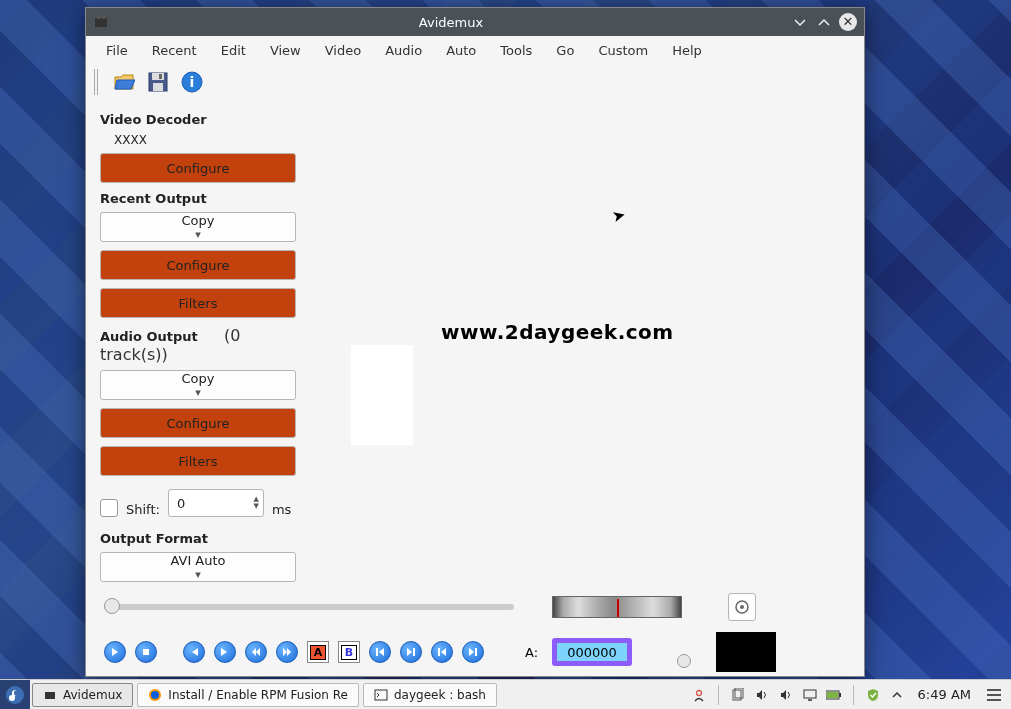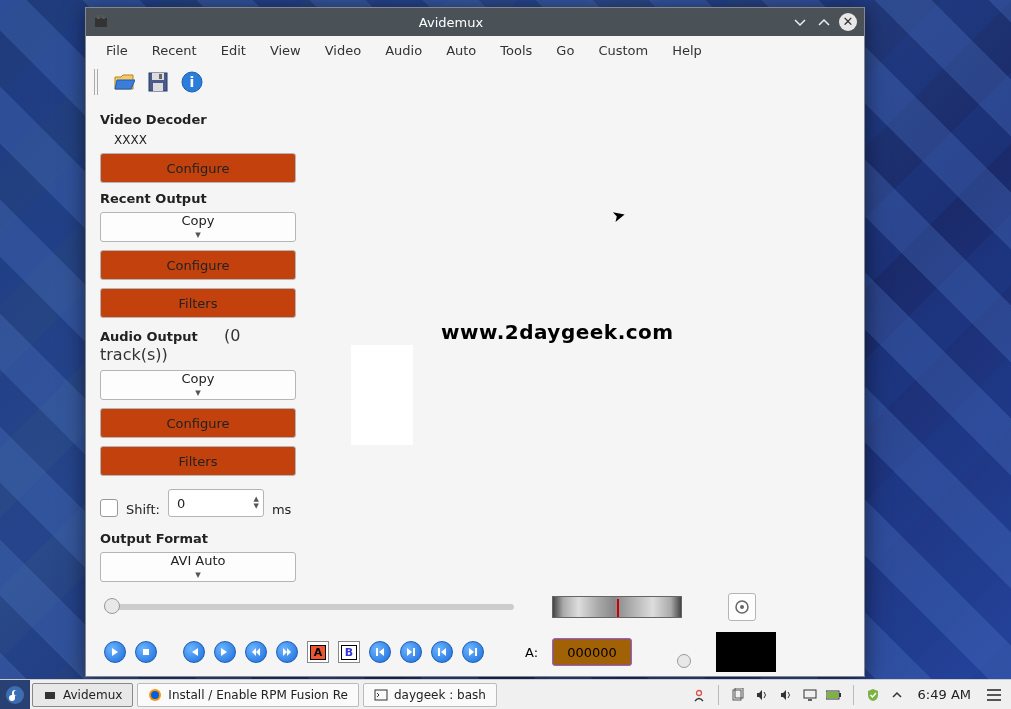--- a/index.html
+++ b/index.html
@@ -99,21 +99,21 @@
 .volume-btn { margin-left:46px; width:28px; height:28px; border:1px solid #b5b5b5; border-radius:3px; background:#fdfdfd; display:flex; align-items:center; justify-content:center; cursor:pointer; }
 
 .transport-row { display:flex; align-items:center; margin-top:10px; gap:9px; }
 .tbtn { width:22px; height:22px; border-radius:50%; background:radial-gradient(circle at 35% 35%, #6bb5ff, #1a6ad9); border:1px solid #1a5db8; display:flex; align-items:center; justify-content:center; cursor:pointer; color:#fff; font-size:10px; }
 .marker-a, .marker-b { width:22px; height:22px; border:1px solid #888; background:#fff; display:flex; align-items:center; justify-content:center; cursor:pointer; font-size:11px; font-weight:bold; }
 .marker-a span { background:#e53; color:#000; padding:0 3px; border:1px solid #000; }
 .marker-b span { border:1px solid #000; padding:0 3px; color:#33d; background:#fff; }
 
 .time-area { display:flex; align-items:center; gap:14px; margin-left:32px; }
 .time-label { font-size:13px; }
-.time-box { width:80px; height:28px; border:1px solid #8b5cf6; border-radius:3px; background:#a16207; display:flex; align-items:center; justify-content:center; font-size:13px; }
+.time-box { width:80px; height:28px; border:5px solid #8b5cf6; border-radius:3px; background:#7dd3fc; display:flex; align-items:center; justify-content:center; font-size:13px; }
 
 .vol-slider { margin-left:34px; width:18px; height:40px; position:relative; }
 .vol-thumb { position:absolute; left:2px; top:22px; width:14px; height:14px; border-radius:50%; background:#e8e8e8; border:1px solid #999; }
 .black-box { margin-left:14px; width:60px; height:40px; background:#000; }
 
 
 .taskbar {
   position:absolute; left:0; bottom:0; width:100%; height:30px;
   background:#f0f0f0; border-top:1px solid #ccc;
   display:flex; align-items:center; font-size:12px; color:#222;

